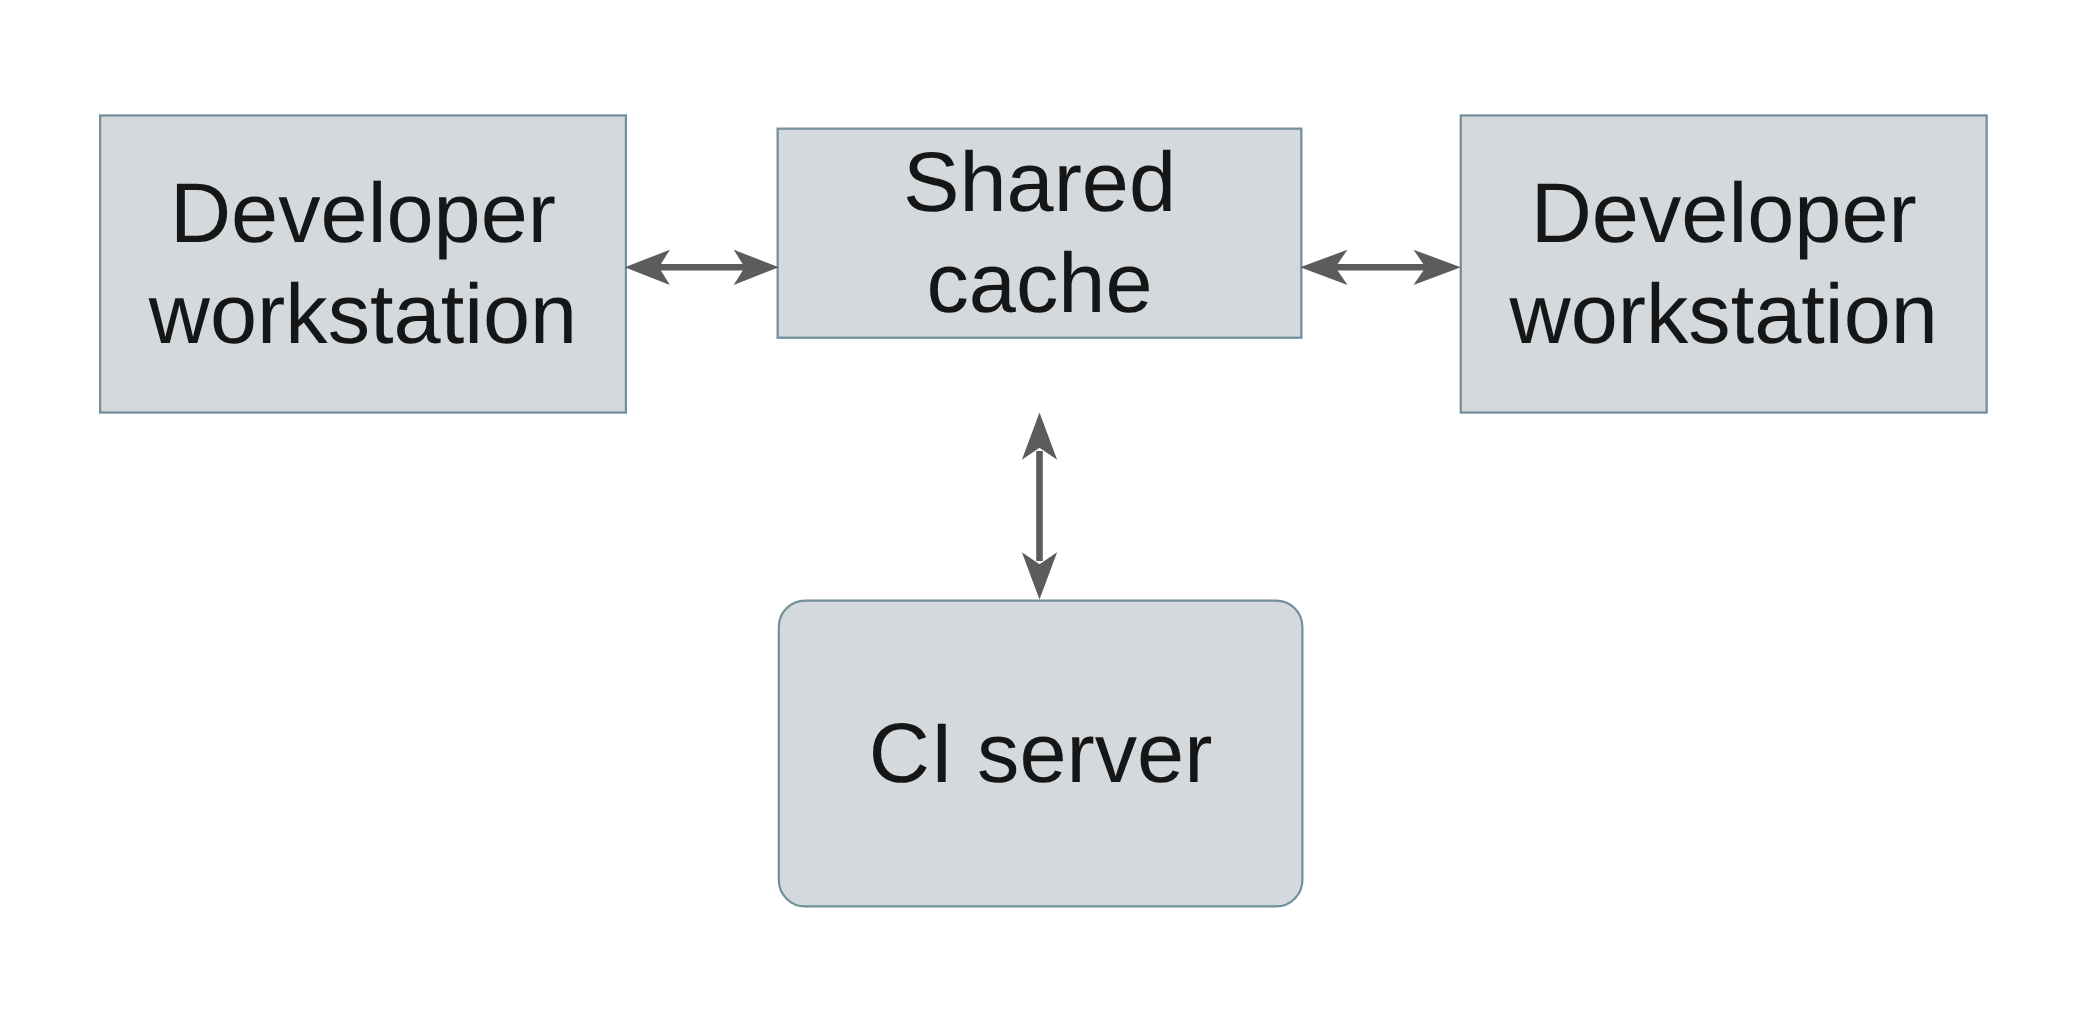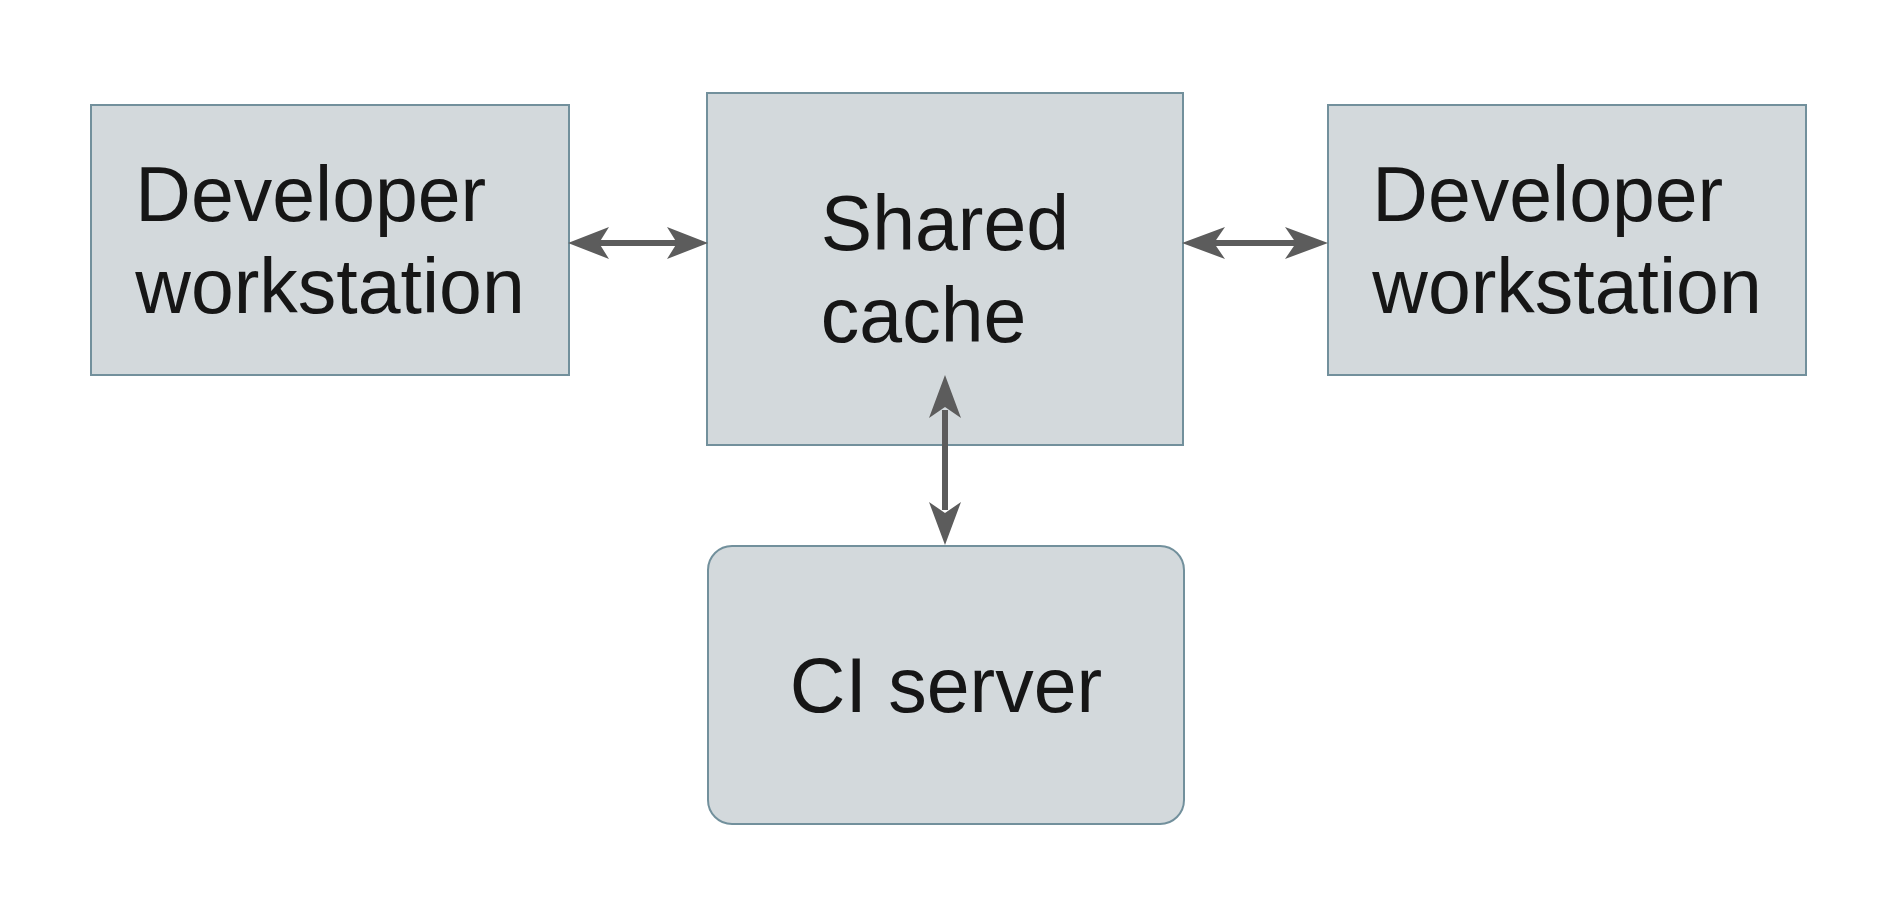--- a/index.html
+++ b/index.html
@@ -20,30 +20,31 @@
     background: var(--page-bg, #ffffff);
   }
   .node {
     position: absolute;
     background: var(--node-fill, #d3d9dc);
     border: 2px solid var(--node-border, #72909c);
     box-sizing: border-box;
     display: flex;
     align-items: center;
     justify-content: center;
+    text-align: center;
   }
   .node-label {
     font-size: 77px;
     line-height: 1.2;
     color: var(--text, #161616);
     white-space: pre-line;
     letter-spacing: 0px;
   }
   .node-dev-left   { left: 90px;   top: 104px; width: 480px; height: 272px; }
-  .node-cache      { left: 706px;  top: 92px; width: 478px; height: 354px; }
+  .node-cache      { left: 706px;  top: 116px; width: 478px; height: 192px; }
   .node-dev-right  { left: 1327px; top: 104px; width: 480px; height: 272px; }
   .node-ci         { left: 707px;  top: 545px; width: 478px; height: 280px; border-radius: 25px; }
 
   .edge { position: absolute; }
   .edge-left     { left: 567px;  top: 219px; }
   .edge-right    { left: 1181px; top: 219px; }
   .edge-vertical { left: 921px;  top: 374px; }
 
   .edge line    { stroke: var(--arrow, #5c5c5c); stroke-width: 6; }
   .edge polygon { fill:   var(--arrow, #5c5c5c); }

